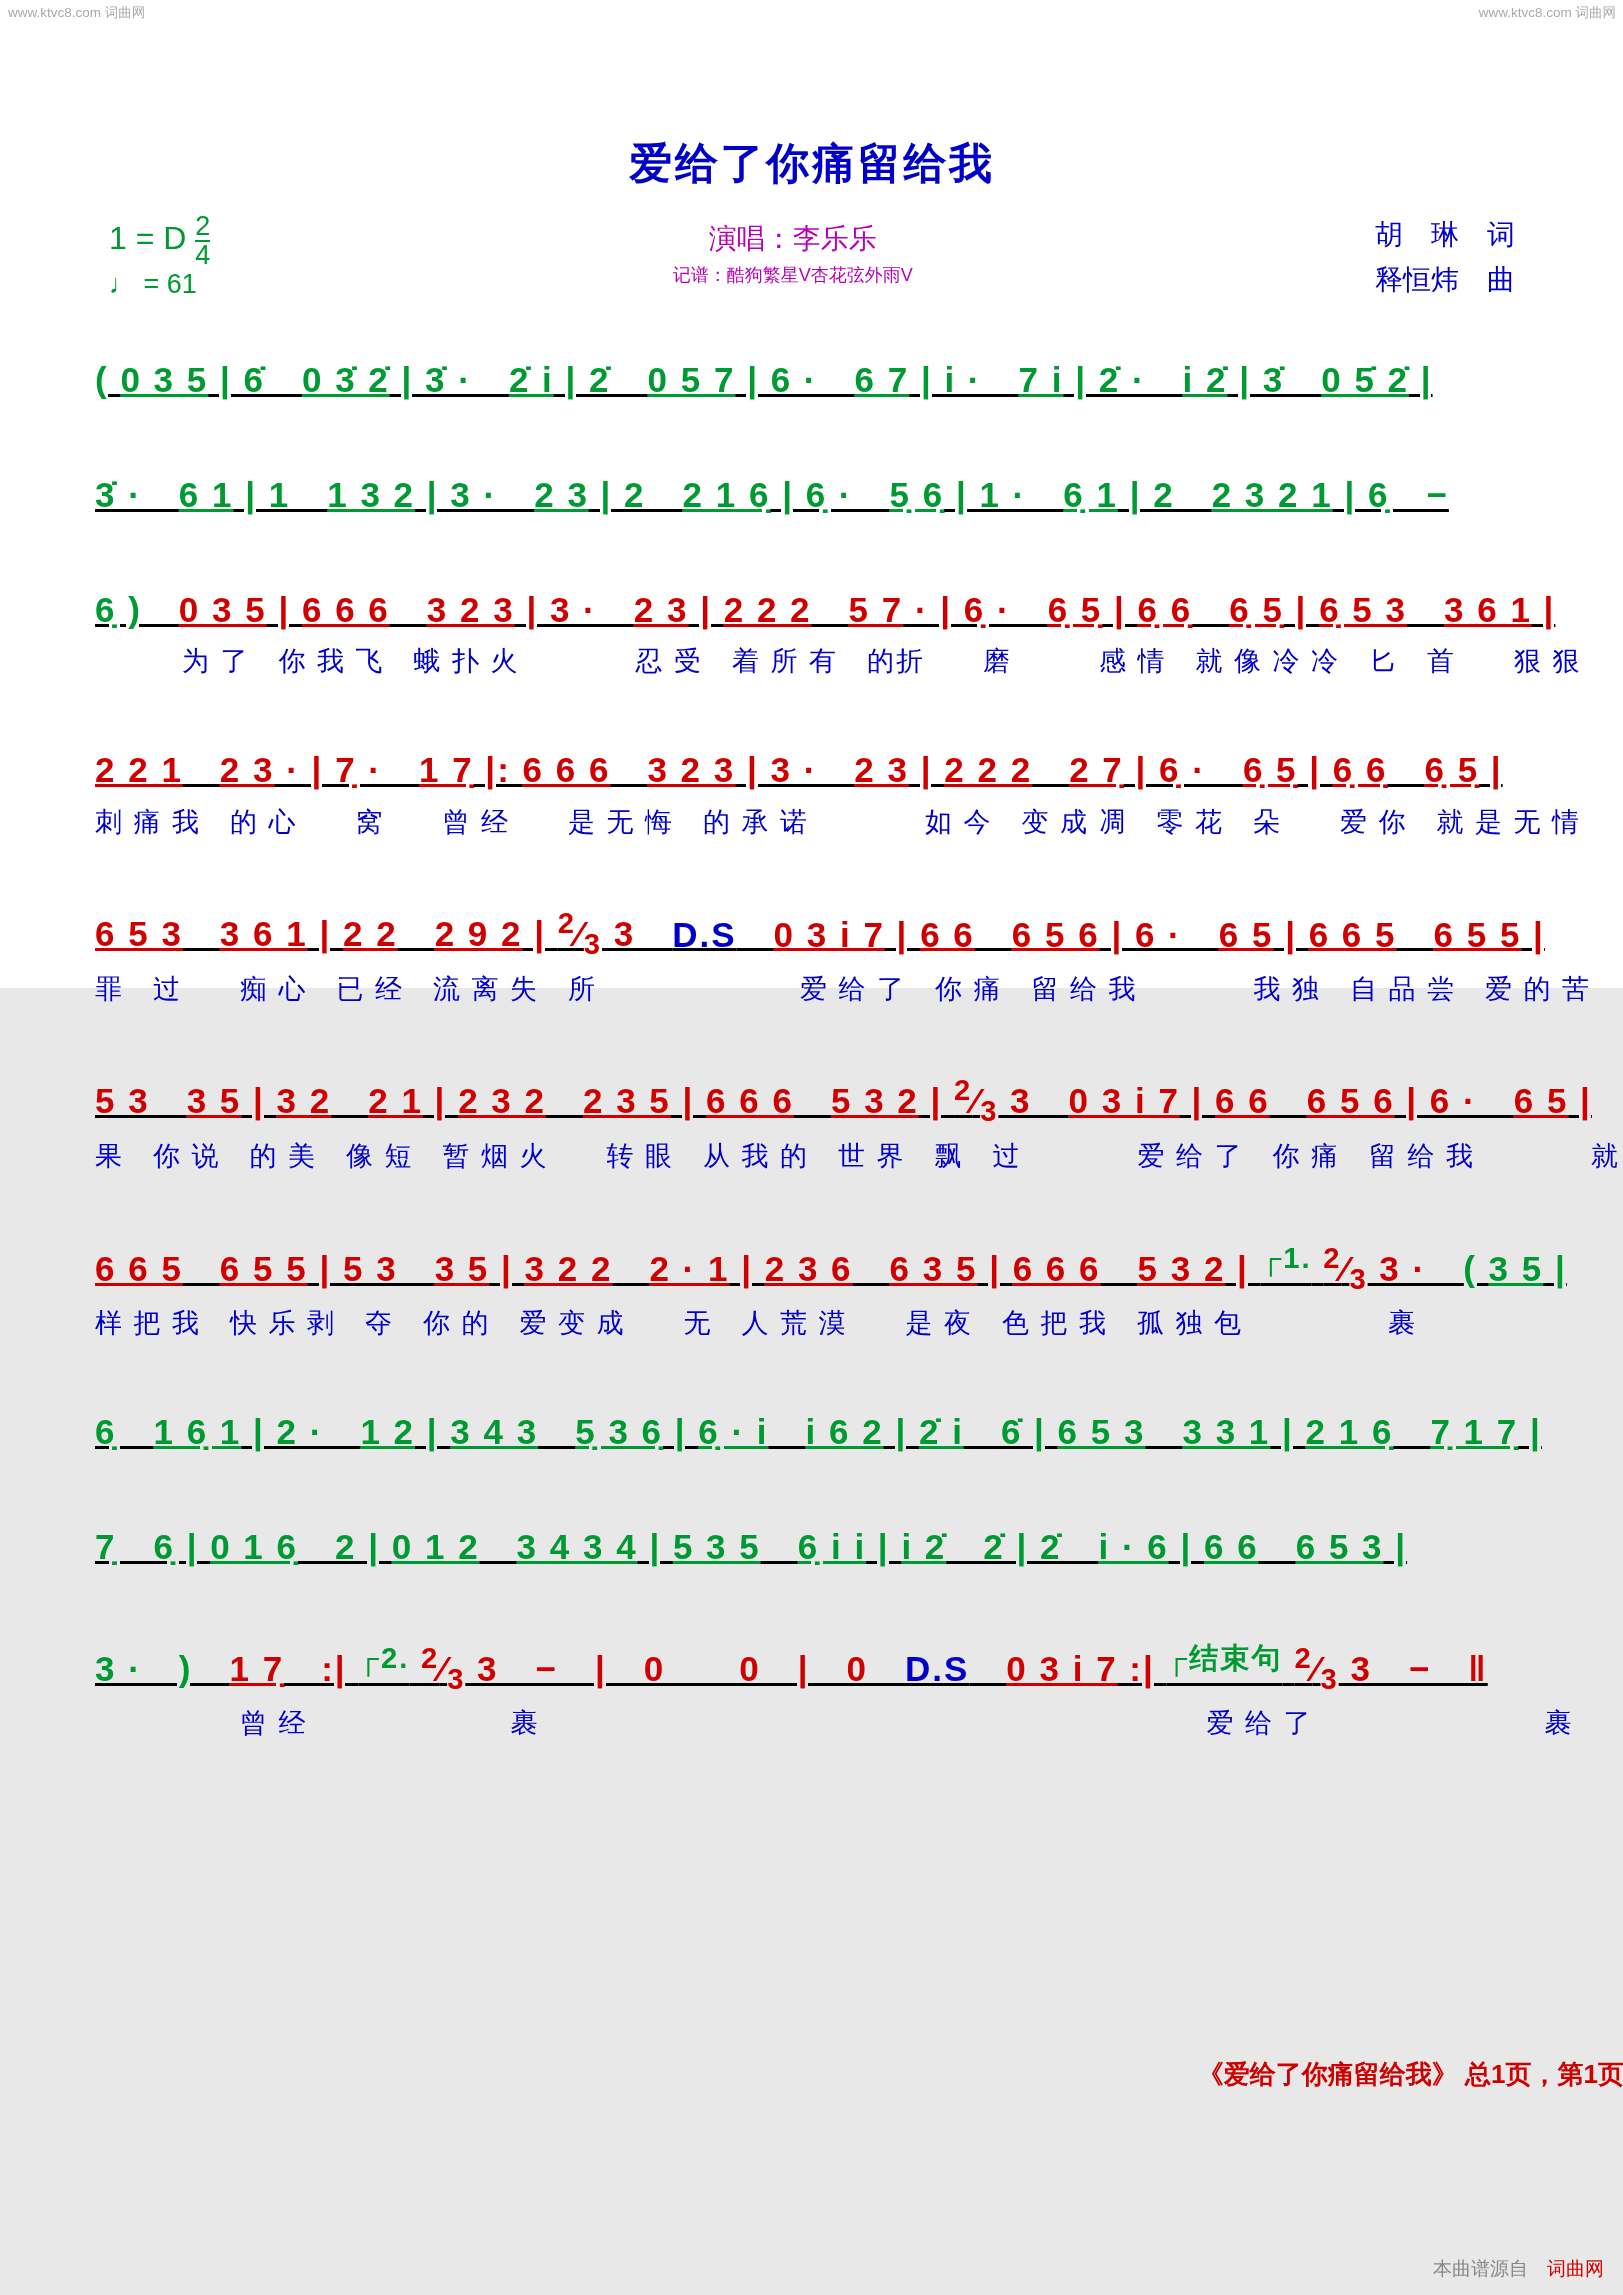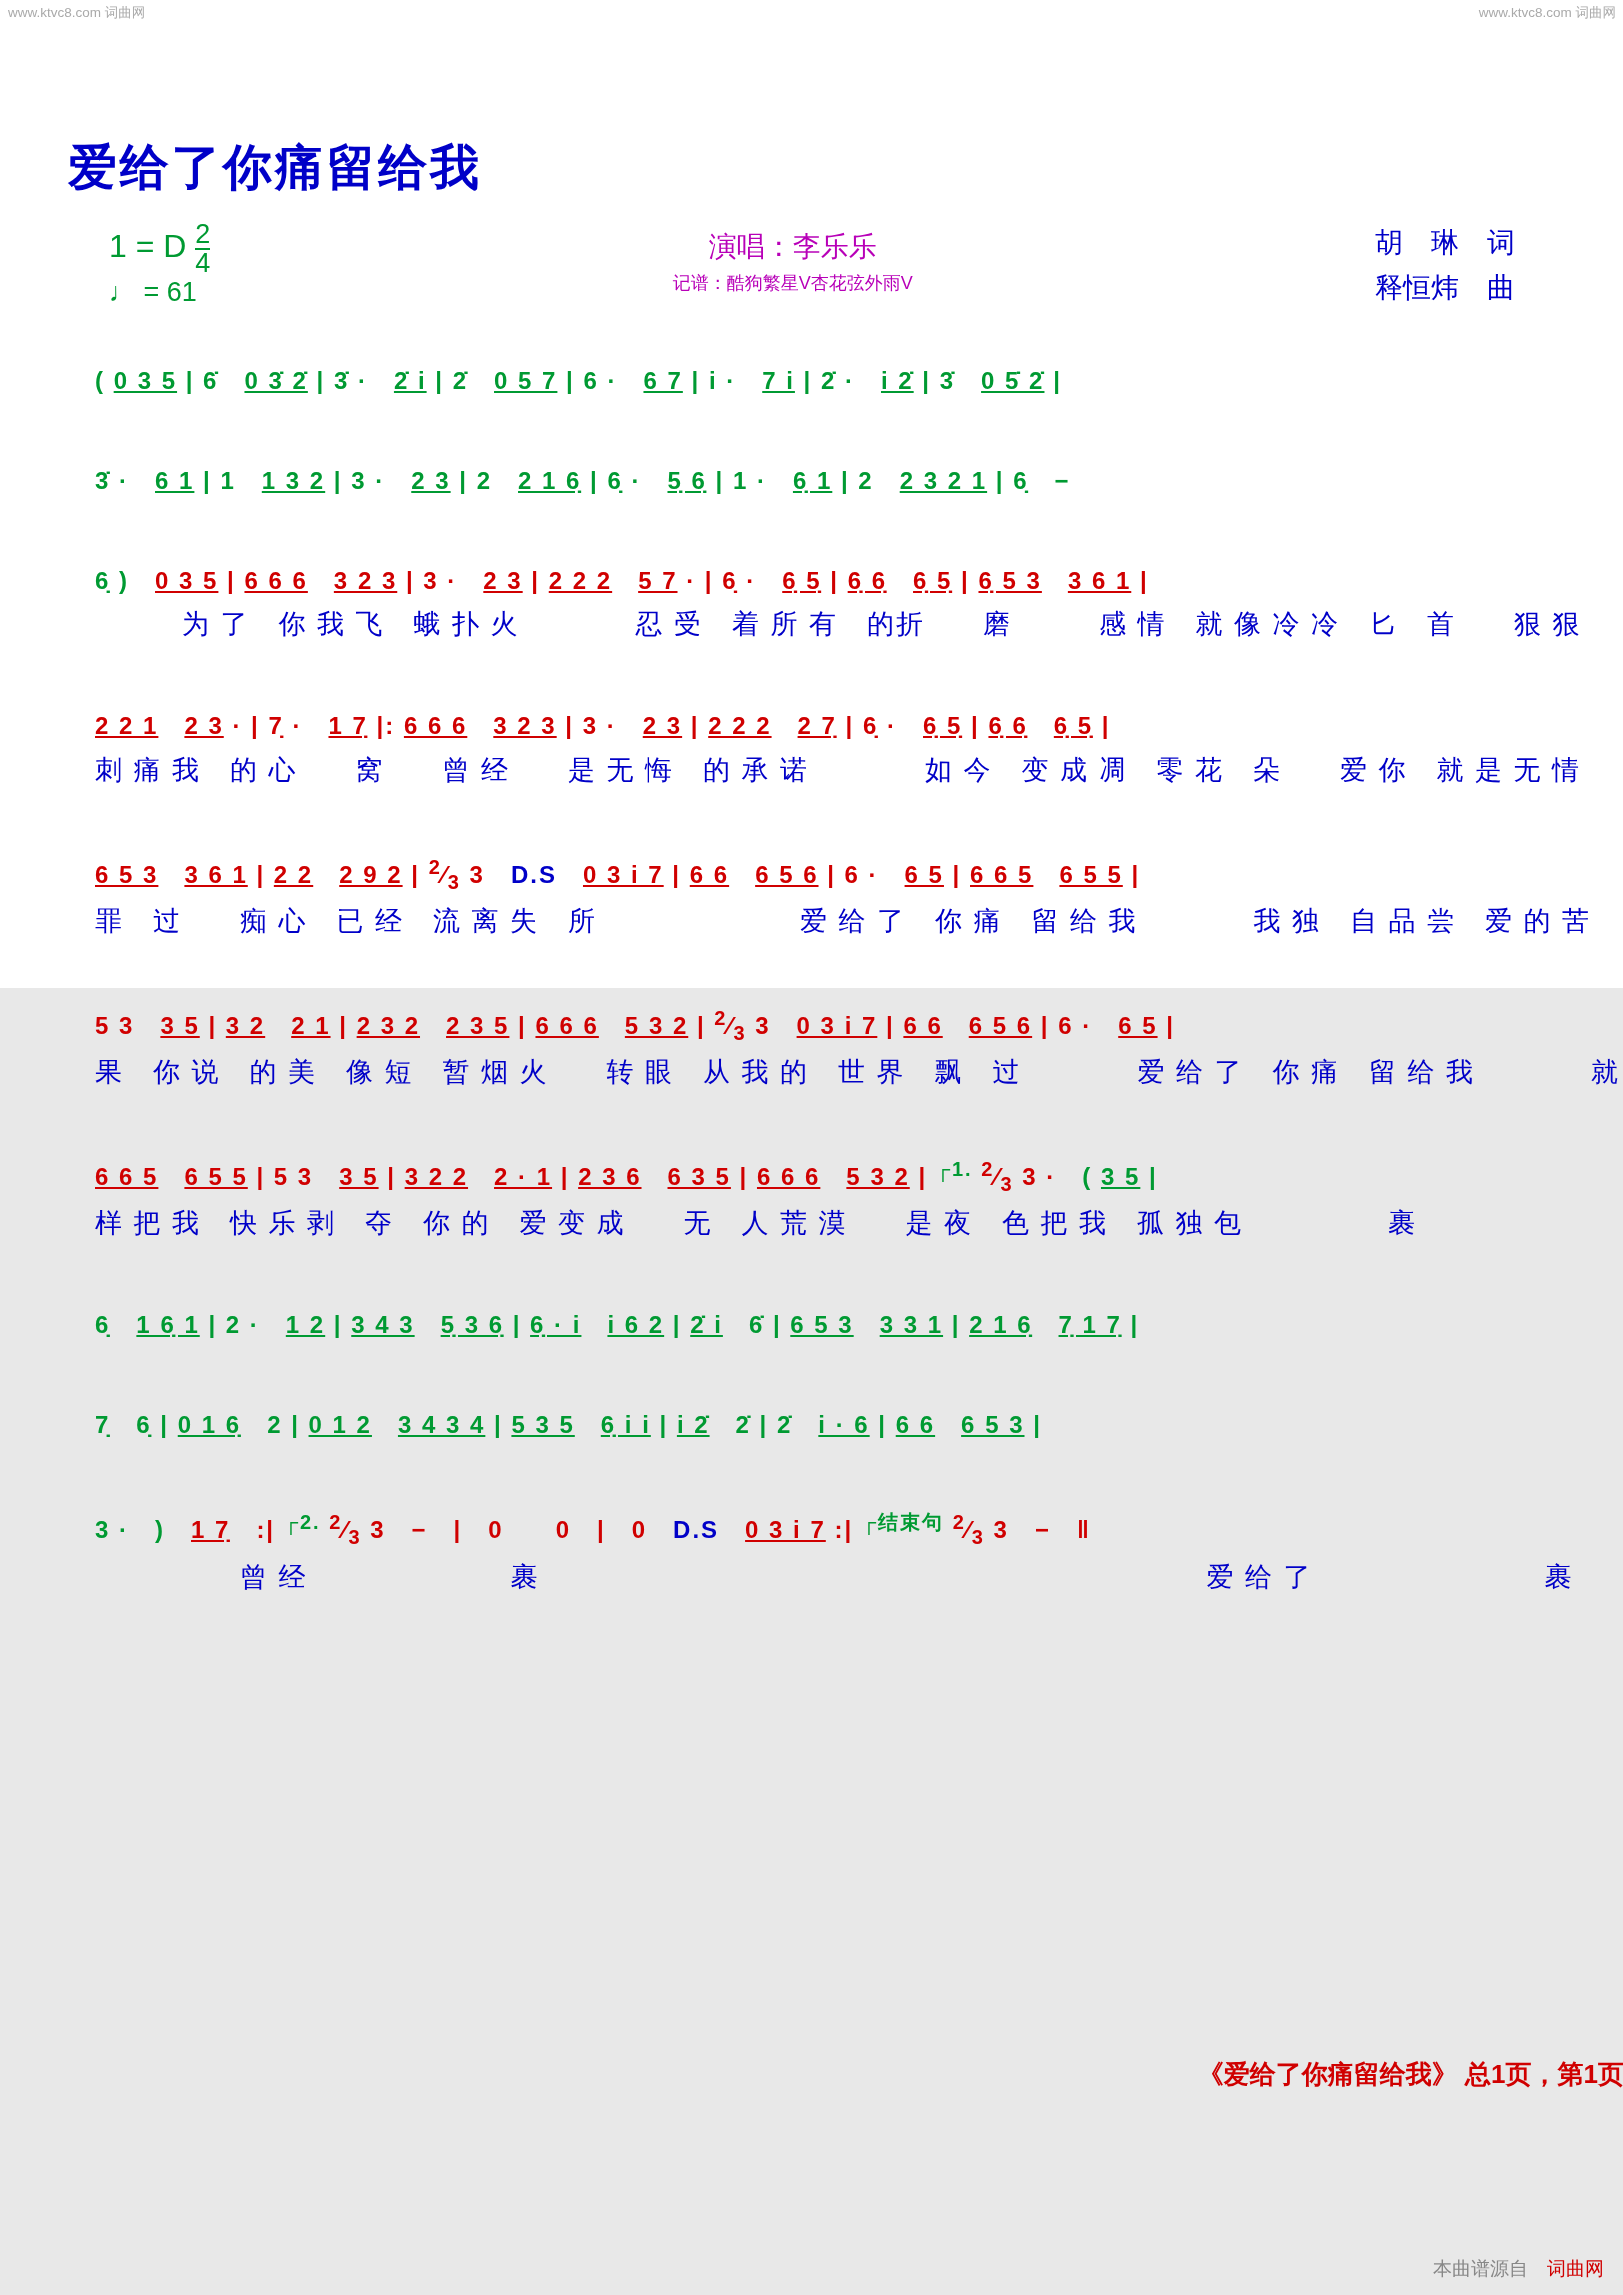--- a/index.html
+++ b/index.html
@@ -19,22 +19,22 @@
   }
   .watermark-tl, .watermark-tr {
     position: absolute;
     top: 4px;
     font-size: 13.5px;
     color: #aaa;
   }
   .watermark-tl { left: 8px; }
   .watermark-tr { right: 8px; }
   .title {
-    text-align: left;
-    font-size: 49px;
+    text-align: center;
+    font-size: 43px;
     font-weight: bold;
     color: #0000c8;
     margin-top: 81px;
     margin-bottom: 20px;
     letter-spacing: 2.7px;
   }
   .header-row {
     display: flex;
     justify-content: space-between;
     align-items: flex-start;
@@ -70,25 +70,26 @@
     line-height: 1.6;
   }
   .score-area {
     margin-top: 54px;
     padding: 0 27px;
   }
   .score-line {
     margin-bottom: 68px;
   }
   .notes {
-    font-size: 24px;
+    font-size: 35px;
     white-space: nowrap;
     letter-spacing: 2px;
     font-family: "Arial", sans-serif;
     font-weight: bold;
+    text-decoration: underline;
   }
   .notes .g { color: #009a32; }
   .notes .r { color: #d00000; }
   .notes .d { color: #0000c8; } 
   .lyrics {
     font-size: 27px;
     color: #0000c8;
     white-space: nowrap;
     margin-top: 9.5px;
     letter-spacing: 2px;

